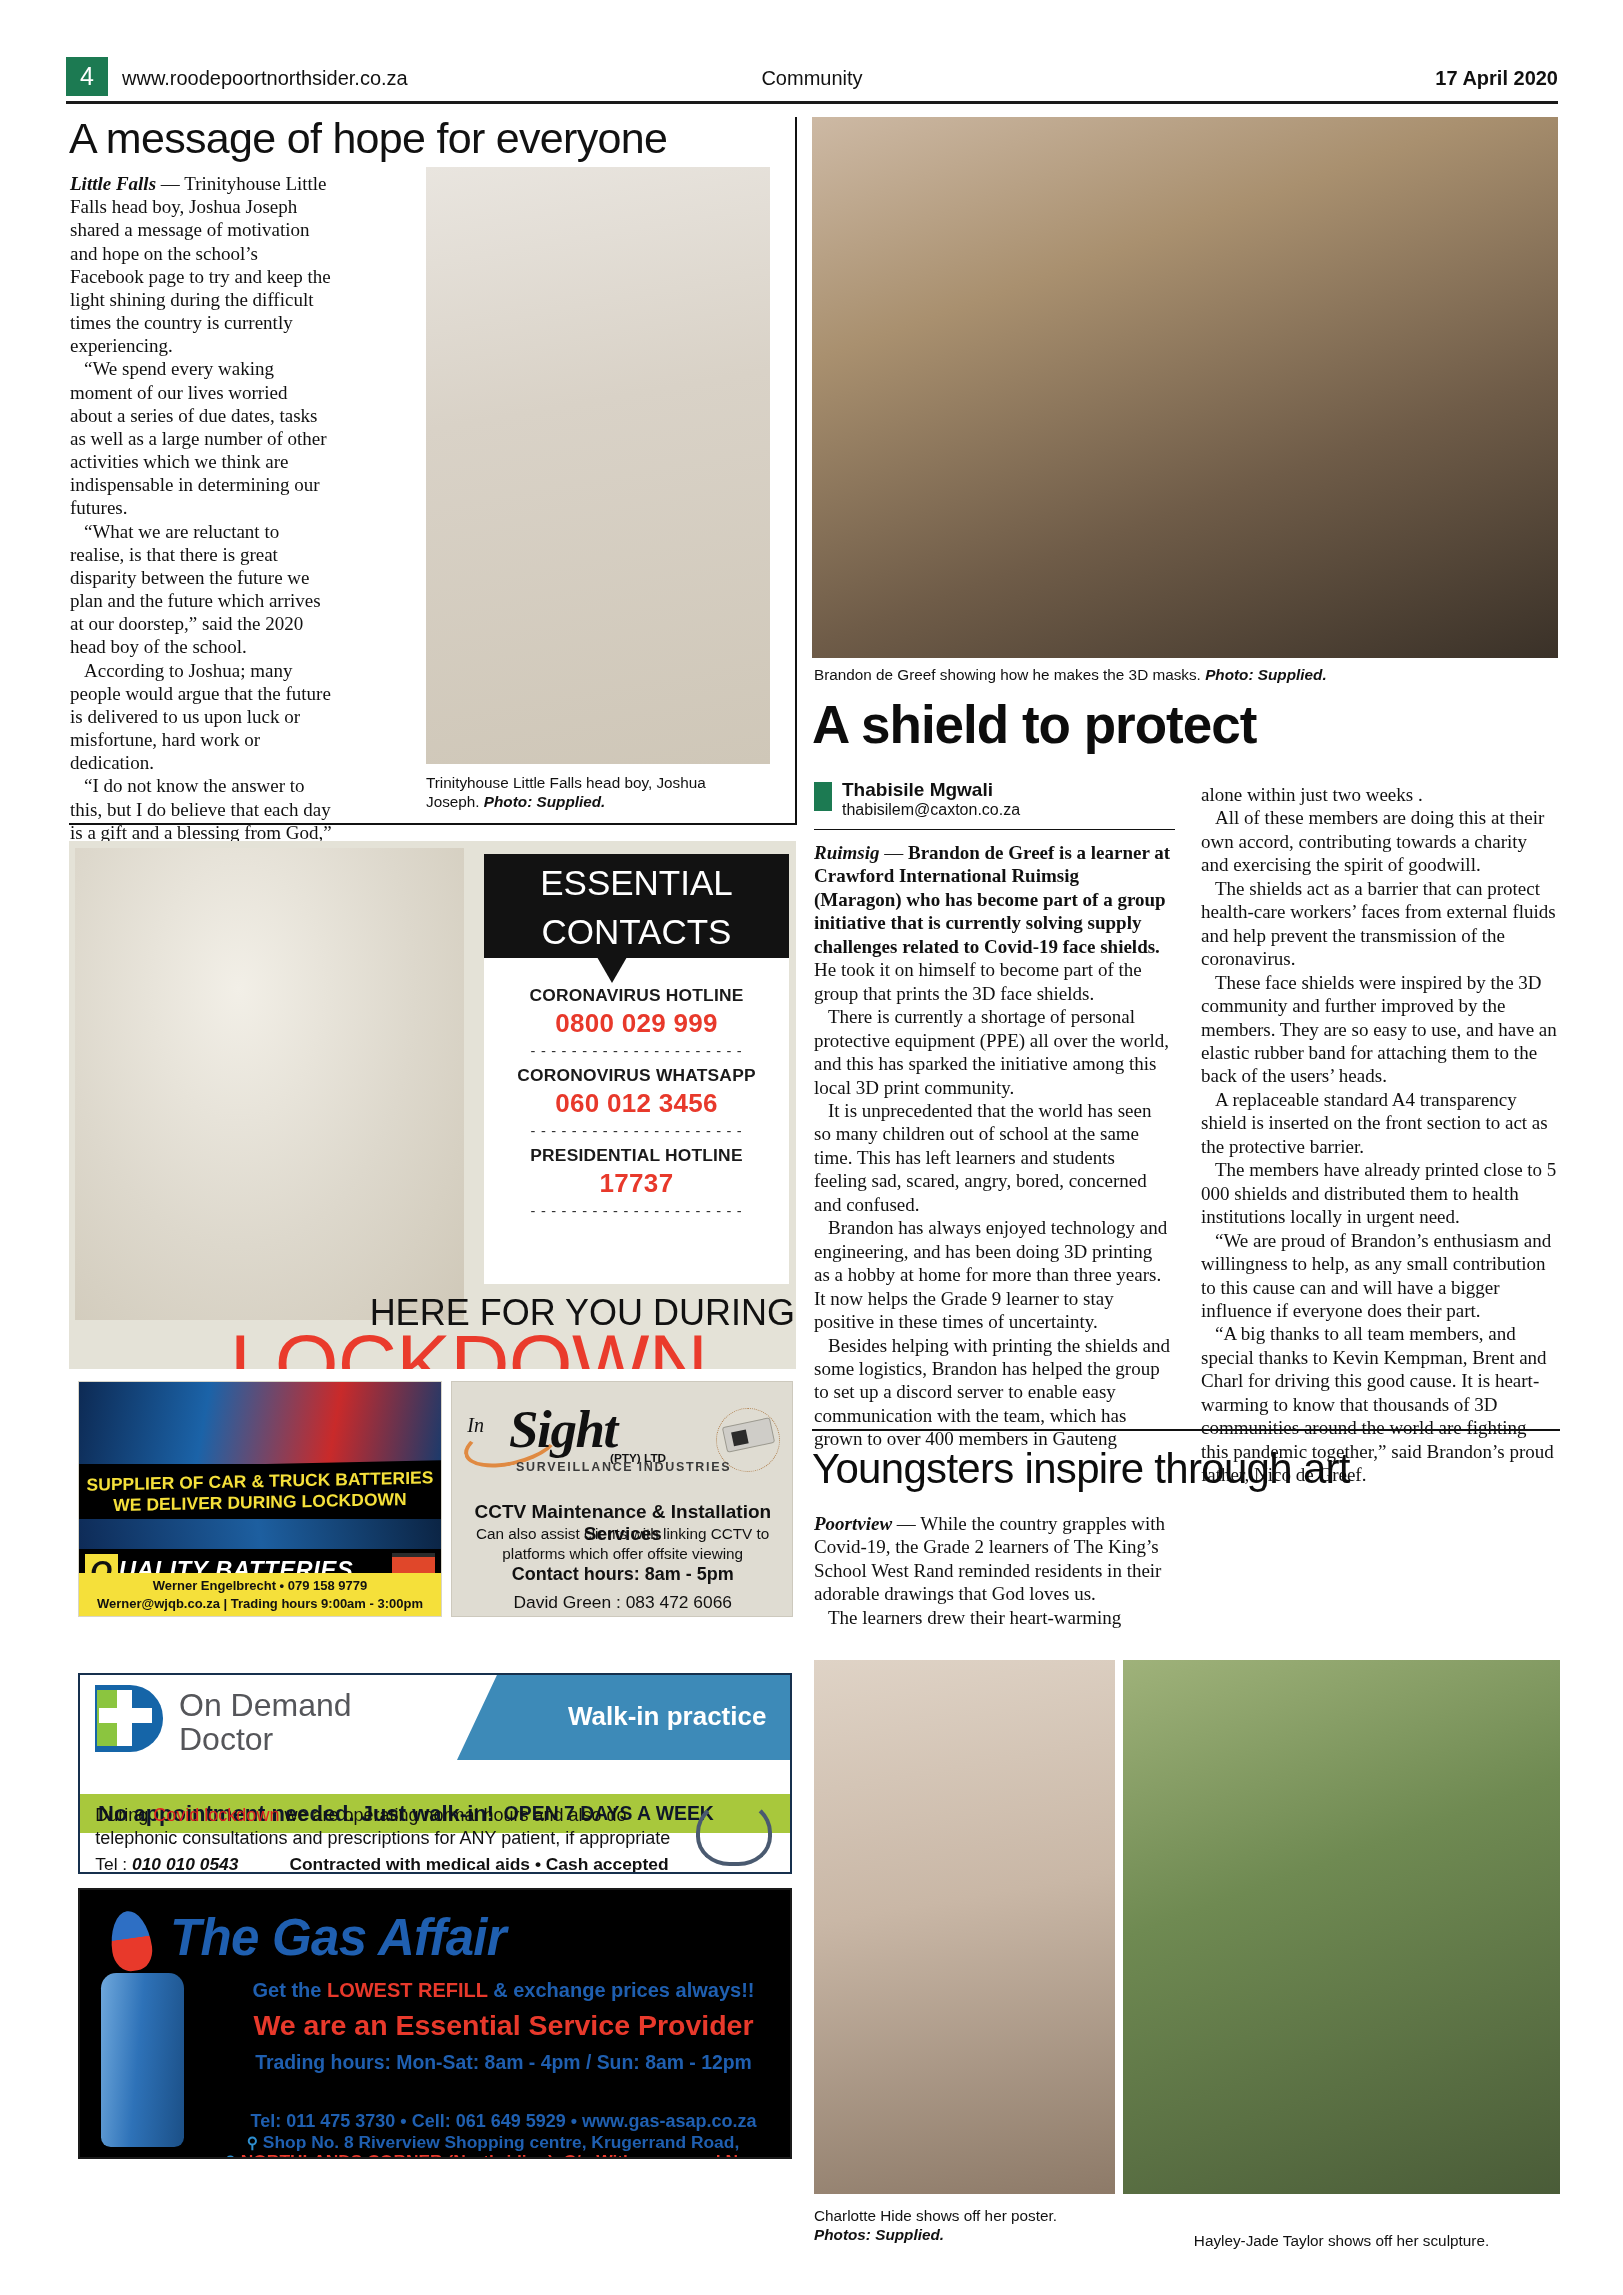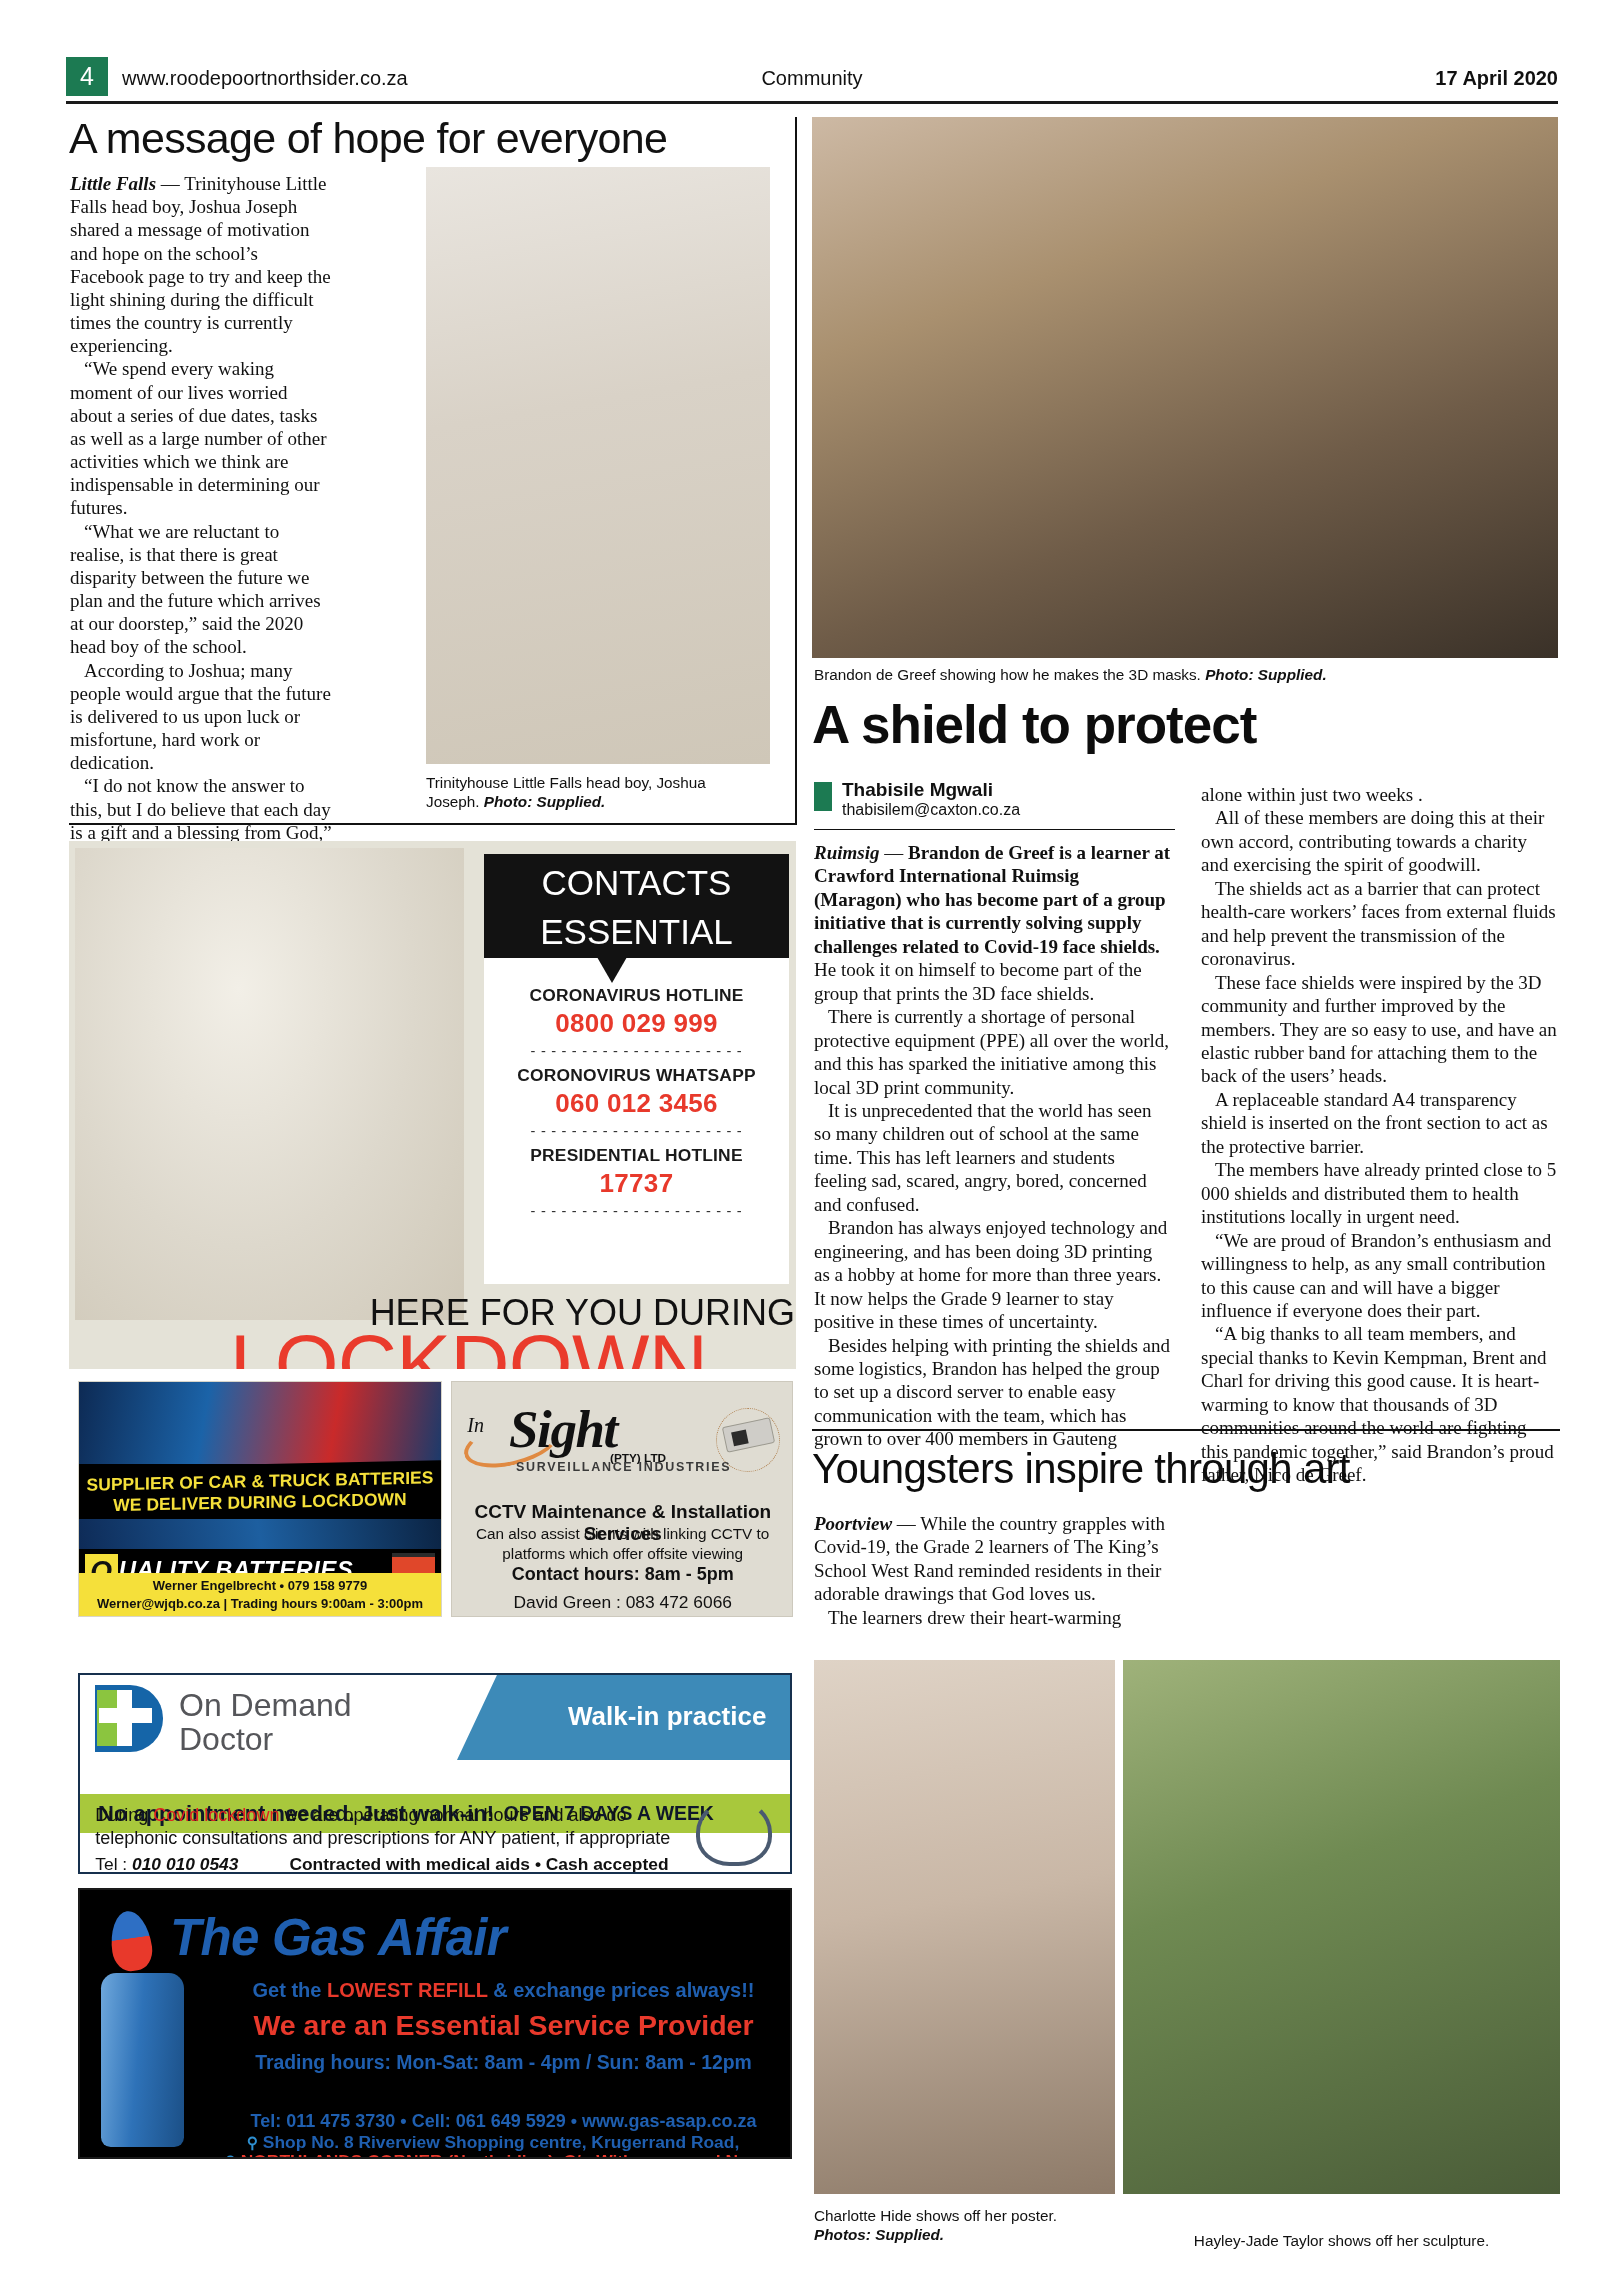--- a/index.html
+++ b/index.html
@@ -402,22 +402,22 @@
     <b>Photo: Supplied.</b>
   </div>
 
   <div class="vrule-left"></div>
   <div class="hrule-leftcol"></div>
 
   <div class="ad-essential">
     <div class="ec-manphoto"></div>
     <div class="ec-panel"></div>
     <div class="ec-blackbox">
+      <div>ESSENTIAL</div>
       <div>CONTACTS</div>
-      <div>ESSENTIAL</div>
     </div>
     <div class="ec-arrow"></div>
     <div class="ec-list">
       <div class="ec-label">CORONAVIRUS  HOTLINE</div>
       <div class="ec-number">0800 029 999</div>
       <div class="ec-dash">- - - - - - - - - - - - - - - - - - - - -</div>
       <div class="ec-label">CORONOVIRUS WHATSAPP</div>
       <div class="ec-number">060 012 3456</div>
       <div class="ec-dash">- - - - - - - - - - - - - - - - - - - - -</div>
       <div class="ec-label">PRESIDENTIAL HOTLINE</div>

